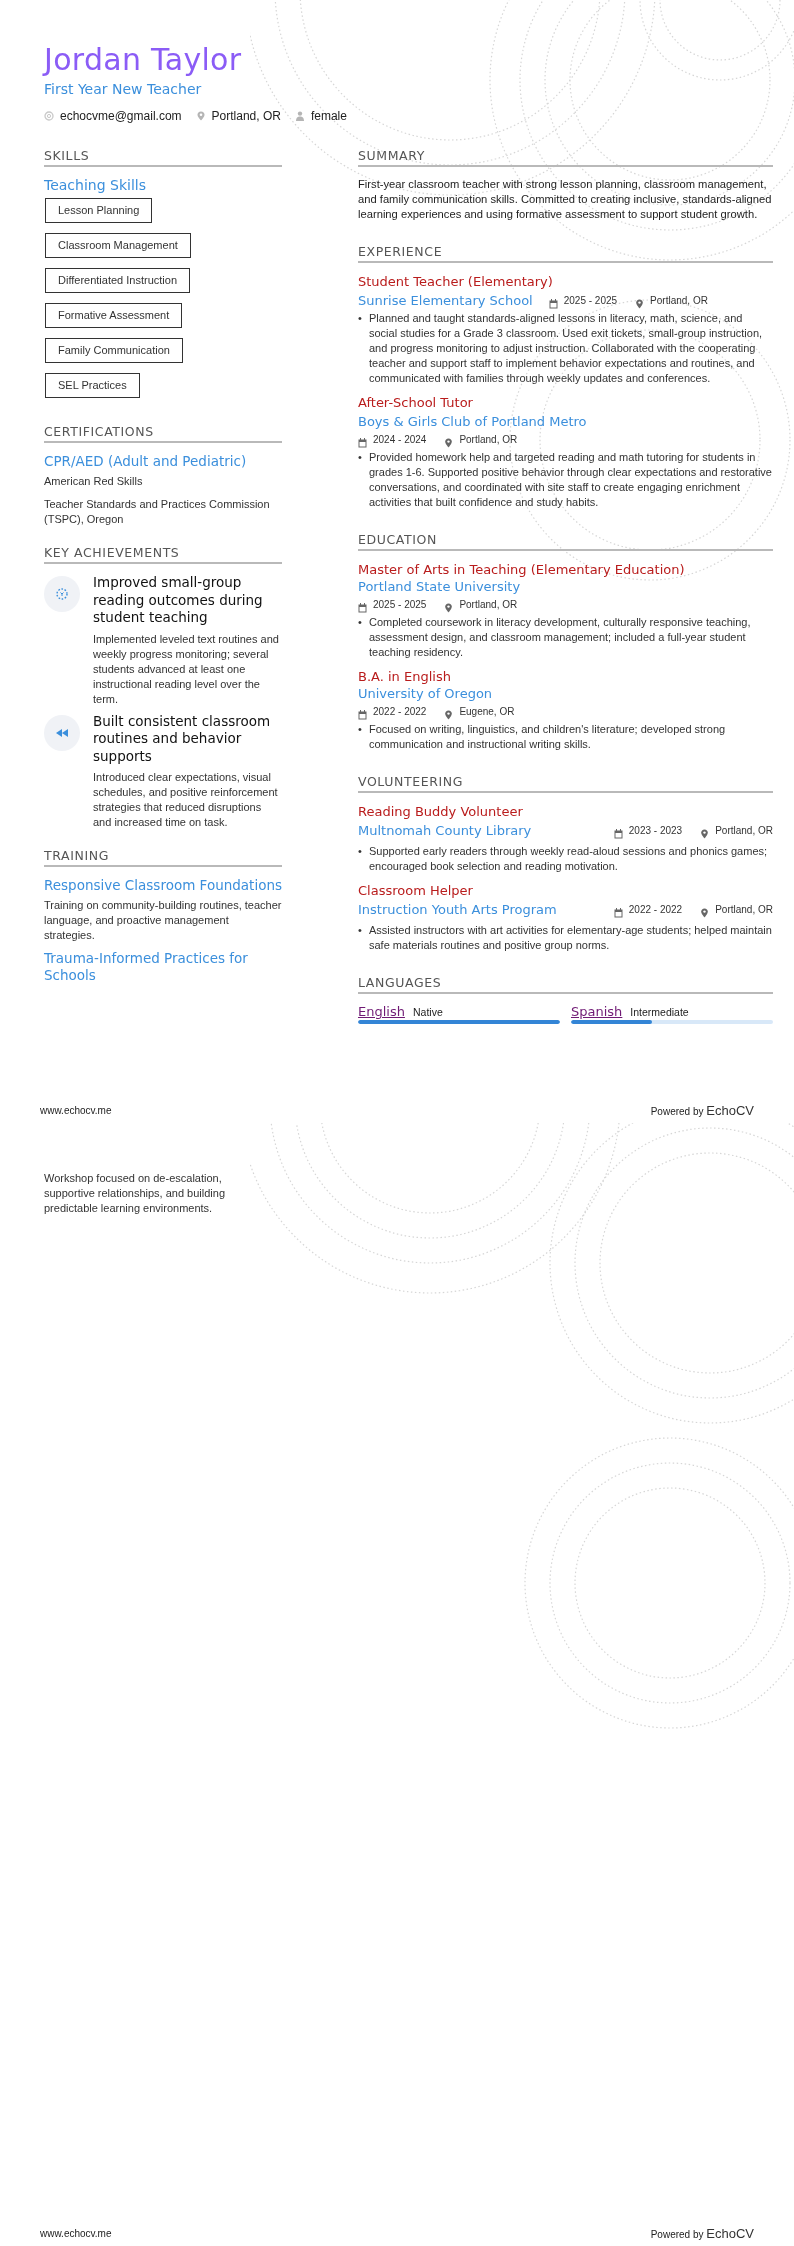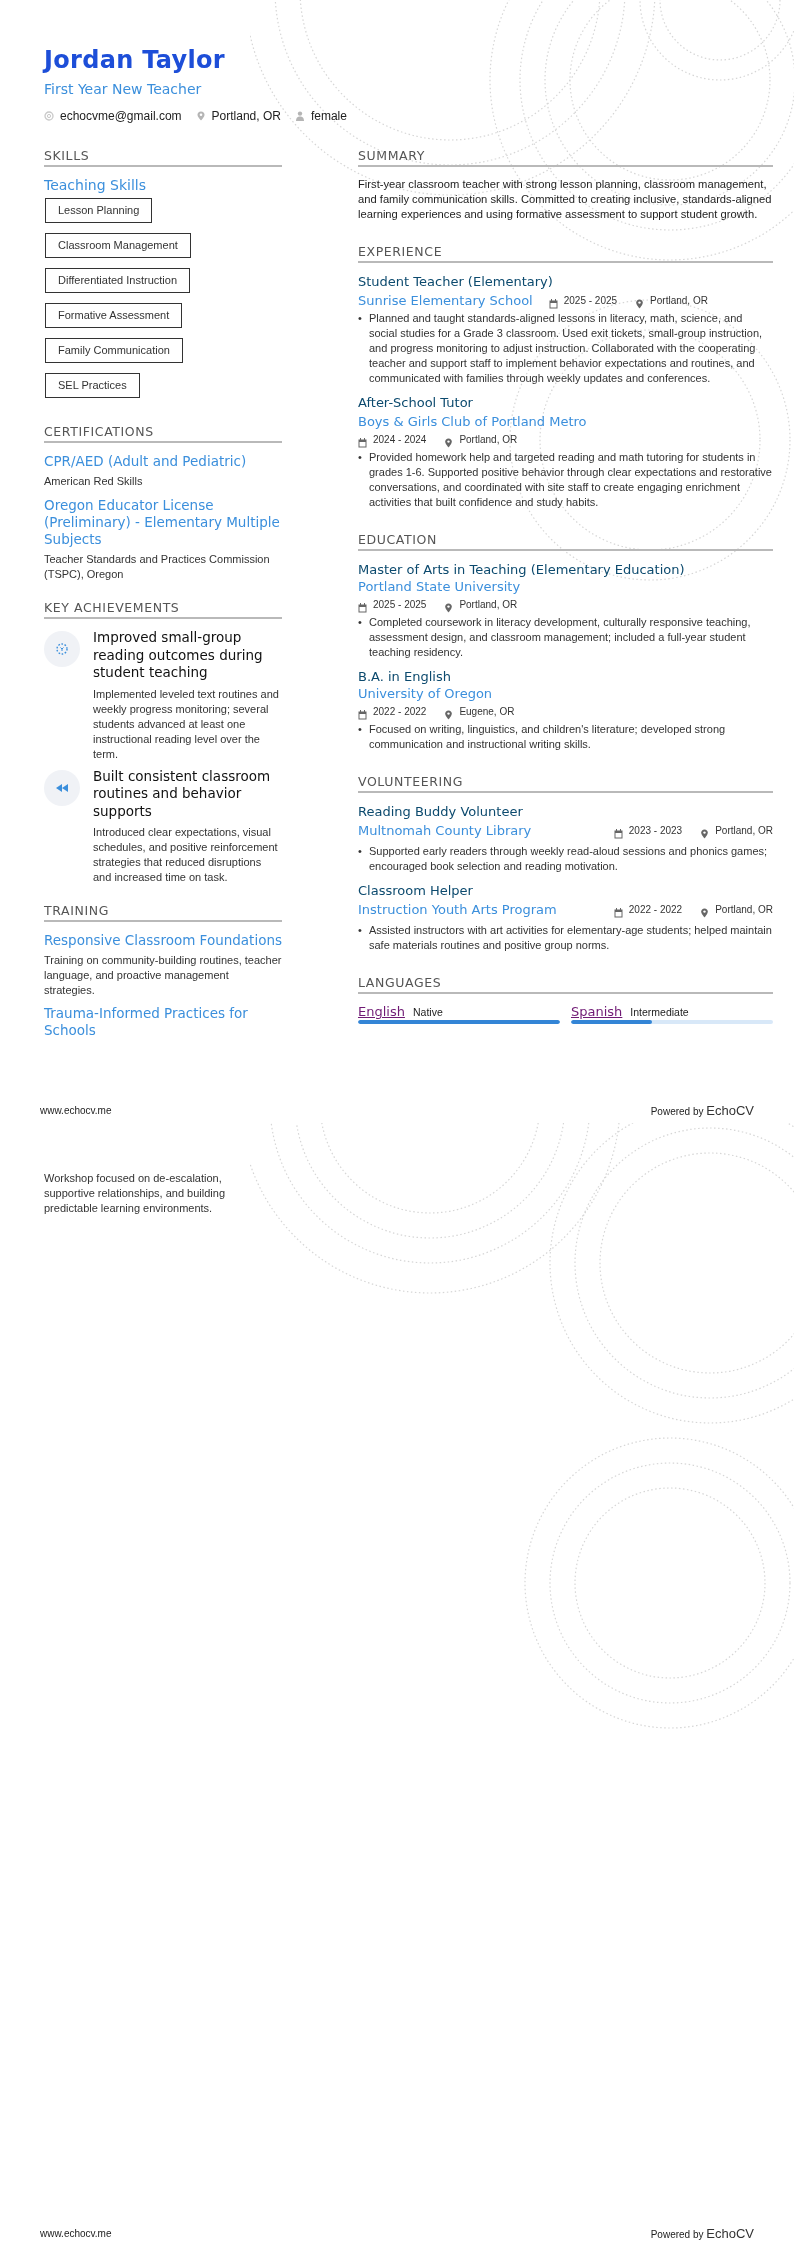--- a/index.html
+++ b/index.html
@@ -8,21 +8,21 @@
 
   .page { position: absolute; left: 0; width: 794px; height: 1123px; overflow: hidden; background: #fff; }
   .page1 { top: 0; }
   .page2 { top: 1123px; }
 
   .deco { position: absolute; pointer-events: none; }
   .deco circle { fill: none; stroke: #d6d6d6; stroke-width: 1.2; stroke-dasharray: 1.5 2.5; }
 
   
   .header { position: absolute; left: 44px; top: 40px; width: 700px; }
-  .name { font-family: "DejaVu Sans", sans-serif; font-size: 24px; font-weight: 700; color: #1d4ed8; letter-spacing: 0.3px; line-height: 40px; }
+  .name { font-family: "DejaVu Sans", sans-serif; font-size: 30px; font-weight: 400; color: #8b5cf6; letter-spacing: 0.3px; line-height: 40px; }
   .jobtitle { font-family: "DejaVu Sans", sans-serif; font-size: 14px; color: #3b8fdc; margin-top: 1px; }
   .contacts { display: flex; align-items: center; margin-top: 12px; font-size: 12px; color: #222; }
   .contact { display: flex; align-items: center; margin-right: 14px; }
   .contact .ic { width: 10px; height: 10px; margin-right: 6px; display: inline-block; }
 
   
   .left { position: absolute; left: 44px; top: 148px; width: 238px; }
   .right { position: absolute; left: 335px; top: 148px; width: 415px; margin-left: 23px; }
 
   .section { margin-bottom: 18px; }
@@ -40,21 +40,21 @@
   .ach-body { flex: 1; }
   .ach-title { font-family: "DejaVu Sans", sans-serif; font-size: 13.5px; color: #111; line-height: 17.5px; margin-bottom: 5px; }
   .ach-desc { font-size: 11px; color: #333; line-height: 15px; }
 
   .train-name { font-family: "DejaVu Sans", sans-serif; font-size: 13.5px; color: #3b8fdc; line-height: 17px; margin-bottom: 4px; }
   .train-desc { font-size: 11px; color: #333; line-height: 15px; margin-bottom: 7px; }
 
   .summary { font-size: 11.2px; color: #222; line-height: 15px; }
 
   .item { margin-bottom: 8px; }
-  .item-title { font-family: "DejaVu Sans", sans-serif; font-size: 13px; color: #0c4a6e; line-height: 17px; margin-bottom: 2px; }
+  .item-title { font-family: "DejaVu Sans", sans-serif; font-size: 13px; color: #b91c1c; line-height: 17px; margin-bottom: 2px; }
   .item-row { display: flex; align-items: center; flex-wrap: wrap; }
   .item-org { font-family: "DejaVu Sans", sans-serif; font-size: 13px; color: #3b8fdc; line-height: 17px; margin-right: 16px; }
   .meta { display: inline-flex; align-items: flex-end; font-size: 10px; color: #333; margin-right: 18px; line-height: 16px; }
   .meta .ic { width: 9px; height: 10px; margin-right: 6px; }
   .meta-row { display: flex; margin: 2px 0 1px; }
   .bullets { list-style: none; }
   .bullets li { position: relative; padding-left: 11px; font-size: 11px; color: #333; line-height: 15px; margin-top: 2px; }
   .bullets li::before { content: "•"; position: absolute; left: 0; top: 0; color: #333; }
 
   .vol-row { display: flex; justify-content: space-between; align-items: center; }
@@ -135,21 +135,20 @@
         <div class="tag">Formative Assessment</div>
         <div class="tag">Family Communication</div>
         <div class="tag">SEL Practices</div>
       </div>
     </div>
 
     <div class="section" style="margin-top:2px;">
       <div class="sec-title">CERTIFICATIONS</div>
       <div class="cert-name">CPR/AED (Adult and Pediatric)</div>
       <div class="cert-issuer">American Red Skills</div>
-      <div class="cert-name">Oregon Educator License (Preliminary) - Elementary Multiple Subjects</div>
       <div class="cert-issuer">Teacher Standards and Practices Commission (TSPC), Oregon</div>
     </div>
 
     <div class="section">
       <div class="sec-title">KEY ACHIEVEMENTS</div>
       <div class="ach">
         <div class="ach-icon">
           <svg width="14" height="14" viewBox="0 0 14 14">
               <circle cx="7" cy="7" r="5" fill="none" stroke="#3b8fdc" stroke-width="1.4" stroke-dasharray="1.6 1.6"></circle>
               <path d="M5.5 5.5 L7 7 L8.5 5.5 M7 7 L7 9" stroke="#3b8fdc" stroke-width="1" fill="none"></path>

